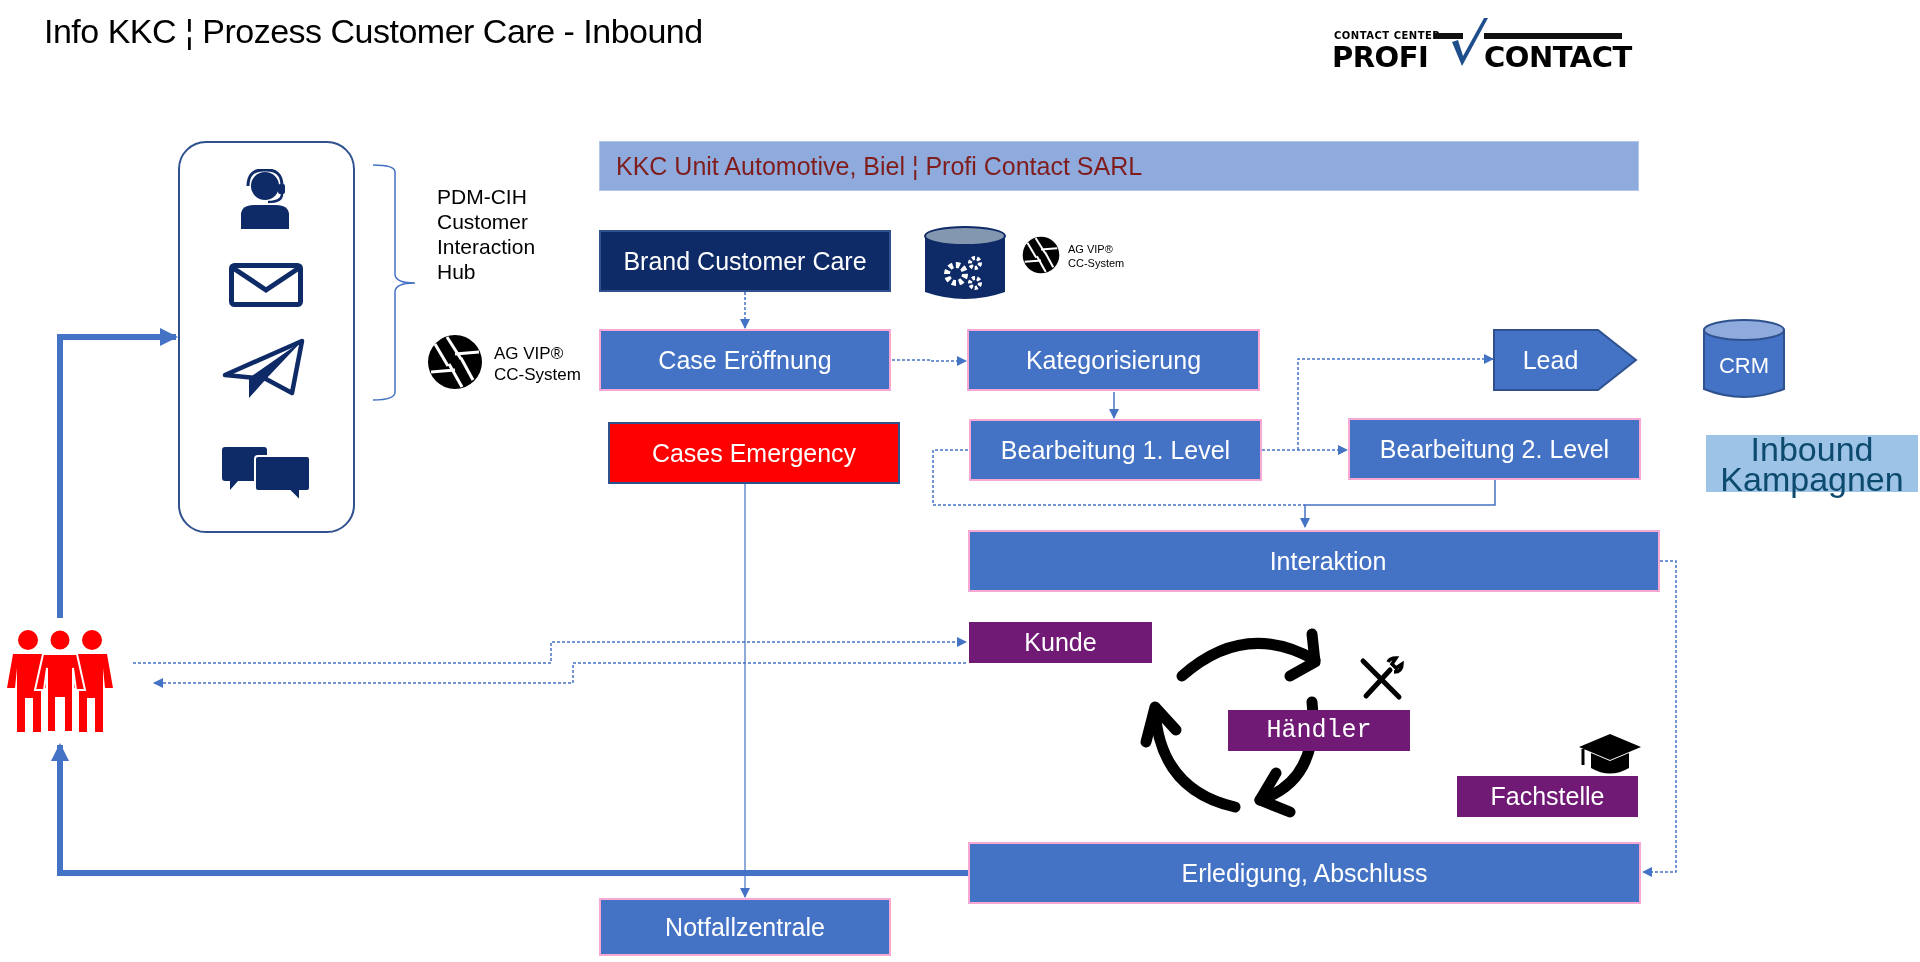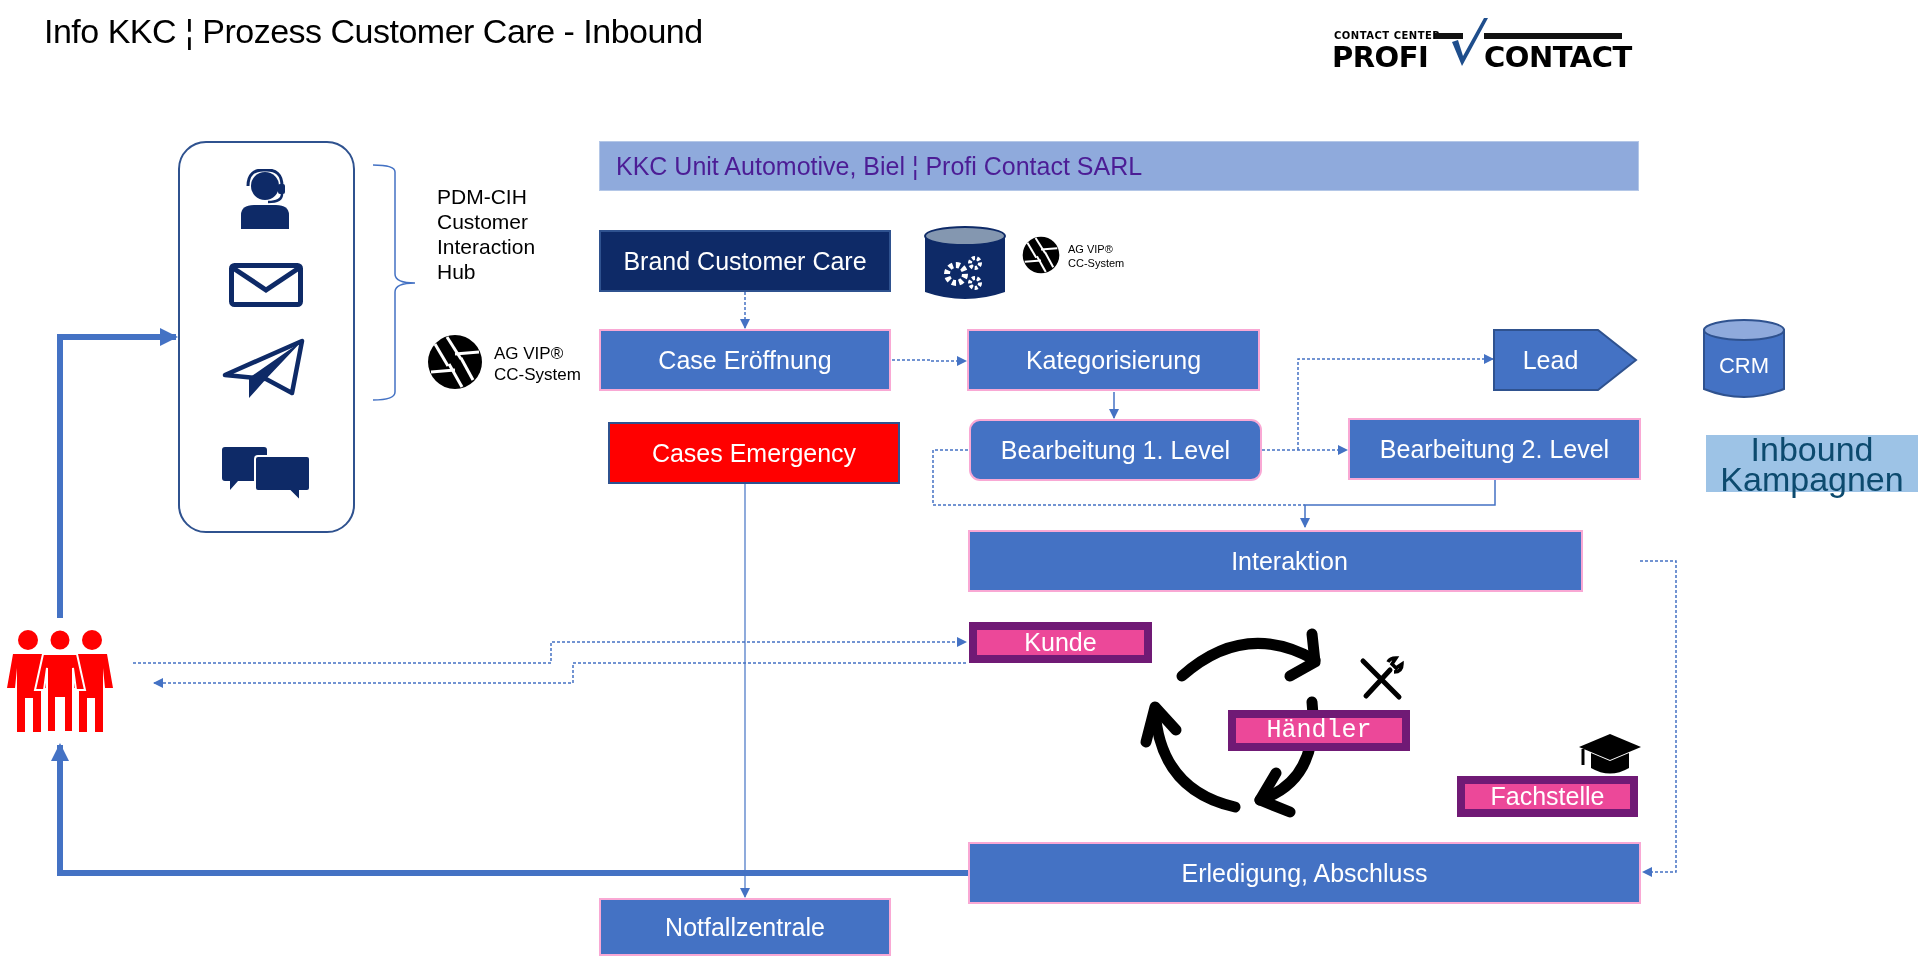--- a/index.html
+++ b/index.html
@@ -13,22 +13,22 @@
   .logo .big .c2 { position:absolute; left:152px; top:0; }
   .logo .bar1 { position:absolute; left:103px; top:17px; width:28px; height:6px; background:#111; }
   .logo .bar2 { position:absolute; left:152px; top:17px; width:138px; height:6px; background:#111; }
   .logo svg.check { position:absolute; left:118px; top:0; }
 
   .box { position:absolute; display:flex; align-items:center; justify-content:center;
          color:#fff; font-size:25px; box-sizing:border-box; text-align:center; }
   .blue { background:#4472c4; border:2px solid #f9a8d4; }
   .navy { background:#0e2a67; border:2px solid #2f528f; }
   .red { background:#ff0000; border:2px solid #2f528f;margin-left:9px; }
-  .orange { background:#ec4899; border:8px solid #701a75; }
-  .header-band { background:#8faadc; color:#4c1d95; justify-content:flex-start; padding-left:16px; border:1px solid #b4c7e7; }
+  .orange { background:#701a75; border:4px solid #701a75; }
+  .header-band { background:#8faadc; color:#7f1d1d; justify-content:flex-start; padding-left:16px; border:1px solid #b4c7e7; }
   .inbound { background:#9dc3e6; color:#0c4a6e; font-size:34px; line-height:30px; border:none; }
 
   .channel-panel { left:178px; top:141px; width:177px; height:392px; border:2.5px solid #2f528f; border-radius:28px; box-sizing:border-box; }
   .hub-text { left:437px; top:184px; font-size:21px; line-height:25px; }
   .ag-label { font-size:17px; line-height:21px; }
   .ag-small { font-size:11px; line-height:14px; }
   svg.lines { position:absolute; left:0; top:0; }
 </style>
 </head>
 <body>
@@ -166,21 +166,21 @@
   </g>
 </svg>
 <div class="abs ag-small" style="left:1068px;top:242px">
   <div>AG VIP®</div>
   <div>CC-System</div>
 </div>
 
 <div class="box blue" style="left:599px;top:329px;width:292px;height:62px;">Case Eröffnung</div>
 <div class="box red" style="left:599px;top:422px;width:292px;height:62px;">Cases Emergency</div>
 <div class="box blue" style="left:967px;top:329px;width:293px;height:62px;">Kategorisierung</div>
-<div class="box blue" style="left:969px;top:419px;width:293px;height:62px;border-radius:11px;">Bearbeitung 1. Level</div>
+<div class="box blue" style="left:969px;top:419px;width:293px;height:62px;">Bearbeitung 1. Level</div>
 <div class="box blue" style="left:1348px;top:418px;width:293px;height:62px;">Bearbeitung 2. Level</div>
 
 <div class="abs" style="left:1493px;top:329px;width:145px;height:62px;">
   <svg class="abs" style="left:0;top:0" width="145" height="62" viewBox="0 0 145 62">
     <path d="M1 1 L105 1 L143 31 L105 61 L1 61 Z" fill="#4472c4" stroke="#2f528f" stroke-width="2"></path>
   </svg>
   <div class="box" style="left:0;top:0;width:115px;height:62px;">Lead</div>
 </div>
 
 <div class="abs" style="left:1702px;top:319px;width:84px;height:82px;">
@@ -189,21 +189,21 @@
     <ellipse cx="42" cy="11" rx="40" ry="10" fill="#8faadc" stroke="#2f528f" stroke-width="2"></ellipse>
   </svg>
   <div class="box" style="left:0;top:22px;width:84px;height:50px;font-size:22px;">CRM</div>
 </div>
 
 <div class="box inbound" style="left:1706px;top:435px;width:212px;height:57px;flex-direction:column;">
   <div>Inbound</div>
   <div>Kampagnen</div>
 </div>
 
-<div class="box blue" style="left:968px;top:530px;width:615px;height:62px;padding-left:28px;">Interaktion</div>
+<div class="box blue" style="left:968px;top:530px;width:692px;height:62px;padding-left:28px;">Interaktion</div>
 
 <div class="box orange" style="left:969px;top:622px;width:183px;height:41px;">Kunde</div>
 
 <div class="box orange" style="left:1228px;top:710px;width:182px;height:41px;font-family:Liberation Mono, monospace;">Händler</div>
 
 <svg class="abs" style="left:1358px;top:656px" width="46" height="46" viewBox="0 0 46 46">
   <line x1="5" y1="5" x2="41" y2="41" stroke="#000" stroke-width="5" stroke-linecap="round"></line>
   <line x1="8" y1="40" x2="32" y2="14" stroke="#000" stroke-width="5" stroke-linecap="round"></line>
   <path d="M30 6 Q32 2 38 2 L34 8 L38 12 L44 8 Q44 16 36 16" stroke="#000" stroke-width="3.5" fill="none"></path>
 </svg>

